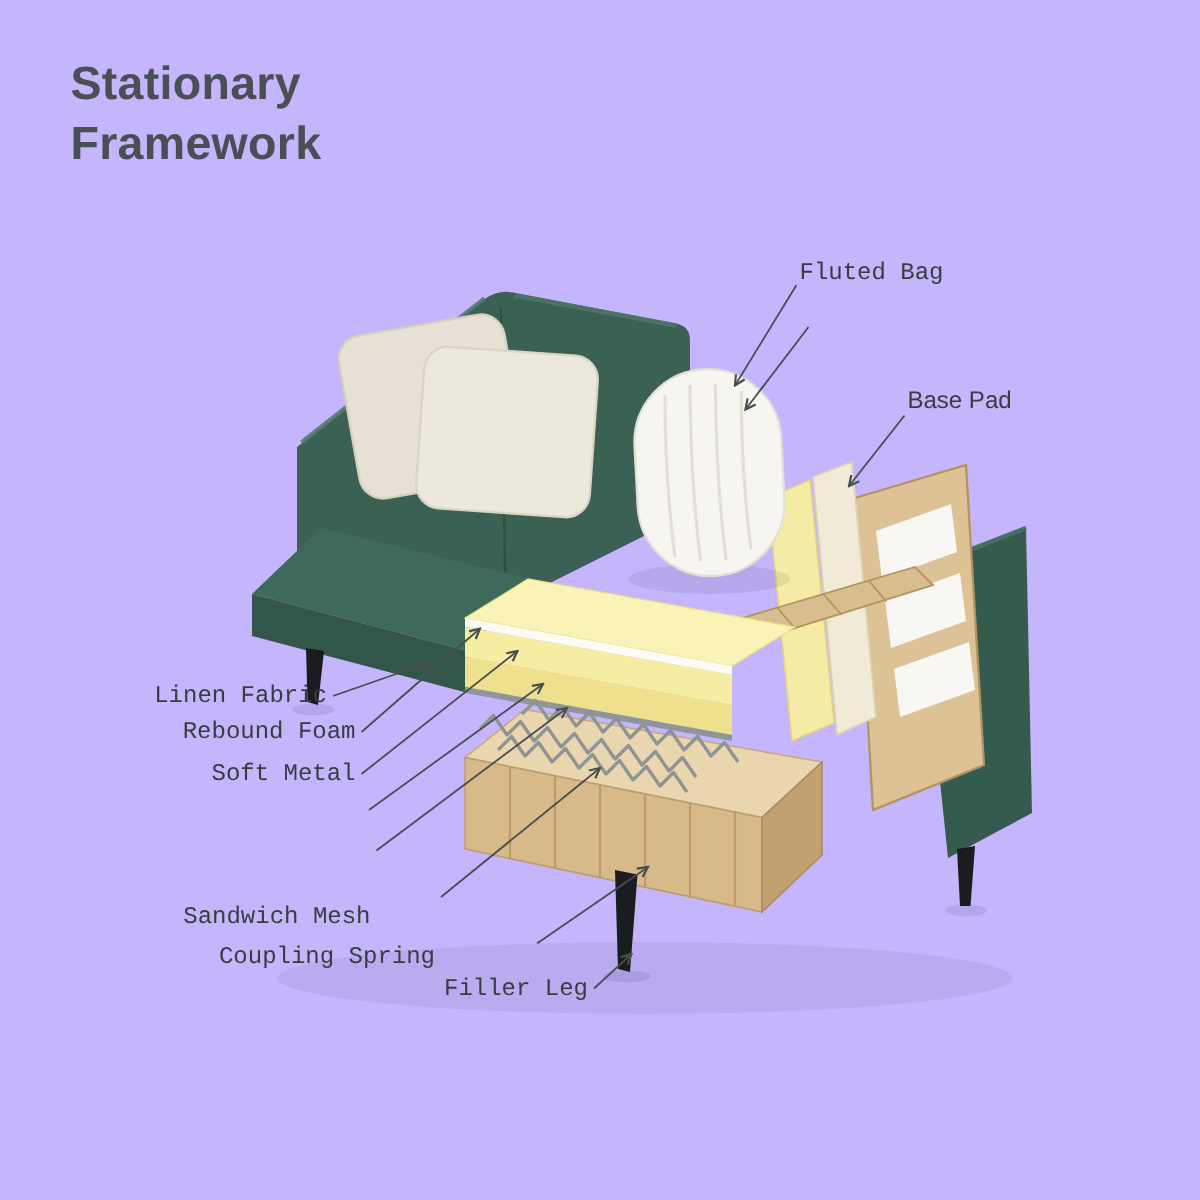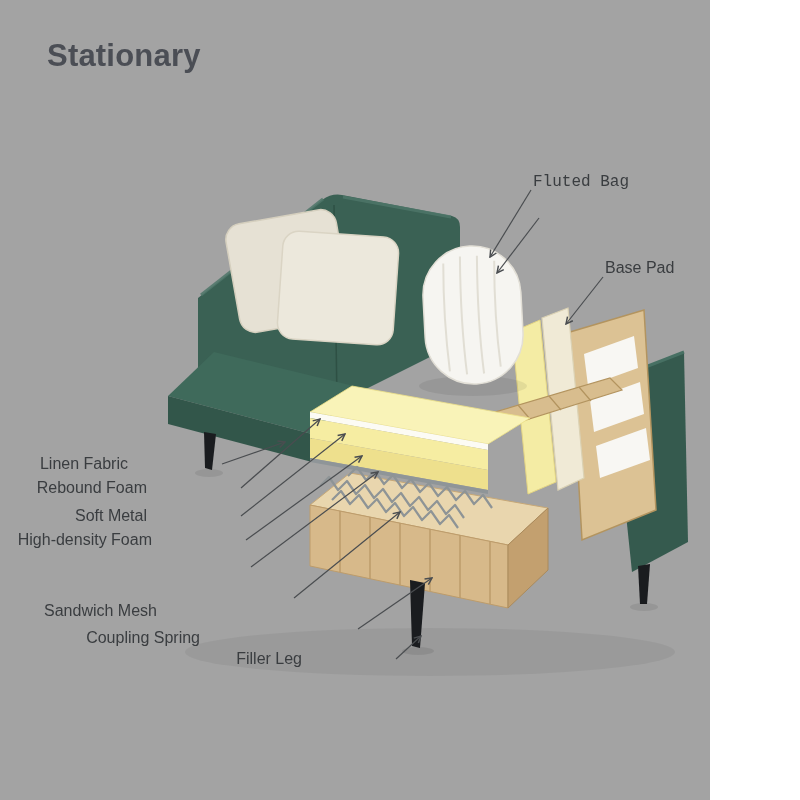--- a/index.html
+++ b/index.html
@@ -1,28 +1,28 @@
 <!DOCTYPE html>
 <html><head>
 <meta charset="utf-8">
 <style>
   html,body{margin:0;padding:0;background:#ffffff;}
   #stage{
-    position:relative;width:710px;height:800px;background:#a3a3a3;overflow:hidden;
+    position:relative;width:800px;height:800px;background:#c4b5fd;overflow:hidden;
     font-family:"Liberation Sans", sans-serif;
   }
   #art{position:absolute;left:0;top:0;width:800px;height:800px;}
   .title{
     position:absolute;left:47px;top:36px;
     font-size:31px;font-weight:700;color:#4b4e55;line-height:1.28;letter-spacing:.2px;
   }
   .lbl{
     position:absolute;font-size:16px;color:#3a3d40;white-space:nowrap;line-height:20px;
   }
-  .lbl.r{text-align:right;}
+  .lbl.r{text-align:right;font-family:Liberation Mono, monospace;}
   
   .lbl-linen{right:582px;top:454px;}
   .lbl-rebound{right:563px;top:478px;}
   .lbl-soft{right:563px;top:506px;}
   .lbl-hdf{right:558px;top:530px;}
   .lbl-mesh{right:553px;top:557px;margin-top:44px;}
   .lbl-spring{right:510px;top:588px;margin-top:40px;}
   .lbl-wood{right:446px;top:619px;}
   .lbl-leg{right:408px;top:649px;}
   
@@ -143,26 +143,26 @@
       <line x1="246" y1="540" x2="362" y2="456" marker-end="url(#arrow)"></line>
       <line x1="251" y1="567" x2="378" y2="472" marker-end="url(#arrow)"></line>
       <line x1="294" y1="598" x2="400" y2="512" marker-end="url(#arrow)"></line>
       <line x1="358" y1="629" x2="432" y2="578" marker-end="url(#arrow)"></line>
       <line x1="396" y1="659" x2="421" y2="636" marker-end="url(#arrow)"></line>
     </g>
   </svg>
 
   <div class="title">
     <span>Stationary</span><br>
+    <span>Framework</span>
   </div>
 
   <div class="lbl lbl-fluted">Fluted Bag</div>
   <div class="lbl lbl-basepad">Base Pad</div>
 
   <div class="lbl r lbl-linen">Linen Fabric</div>
   <div class="lbl r lbl-rebound">Rebound Foam</div>
   <div class="lbl r lbl-soft">Soft Metal</div>
-  <div class="lbl r lbl-hdf">High-density Foam</div>
   <div class="lbl r lbl-mesh">Sandwich Mesh</div>
   <div class="lbl r lbl-spring">Coupling Spring</div>
   <div class="lbl r lbl-leg">Filler Leg</div>
 
 </div>
 
 </body></html>

